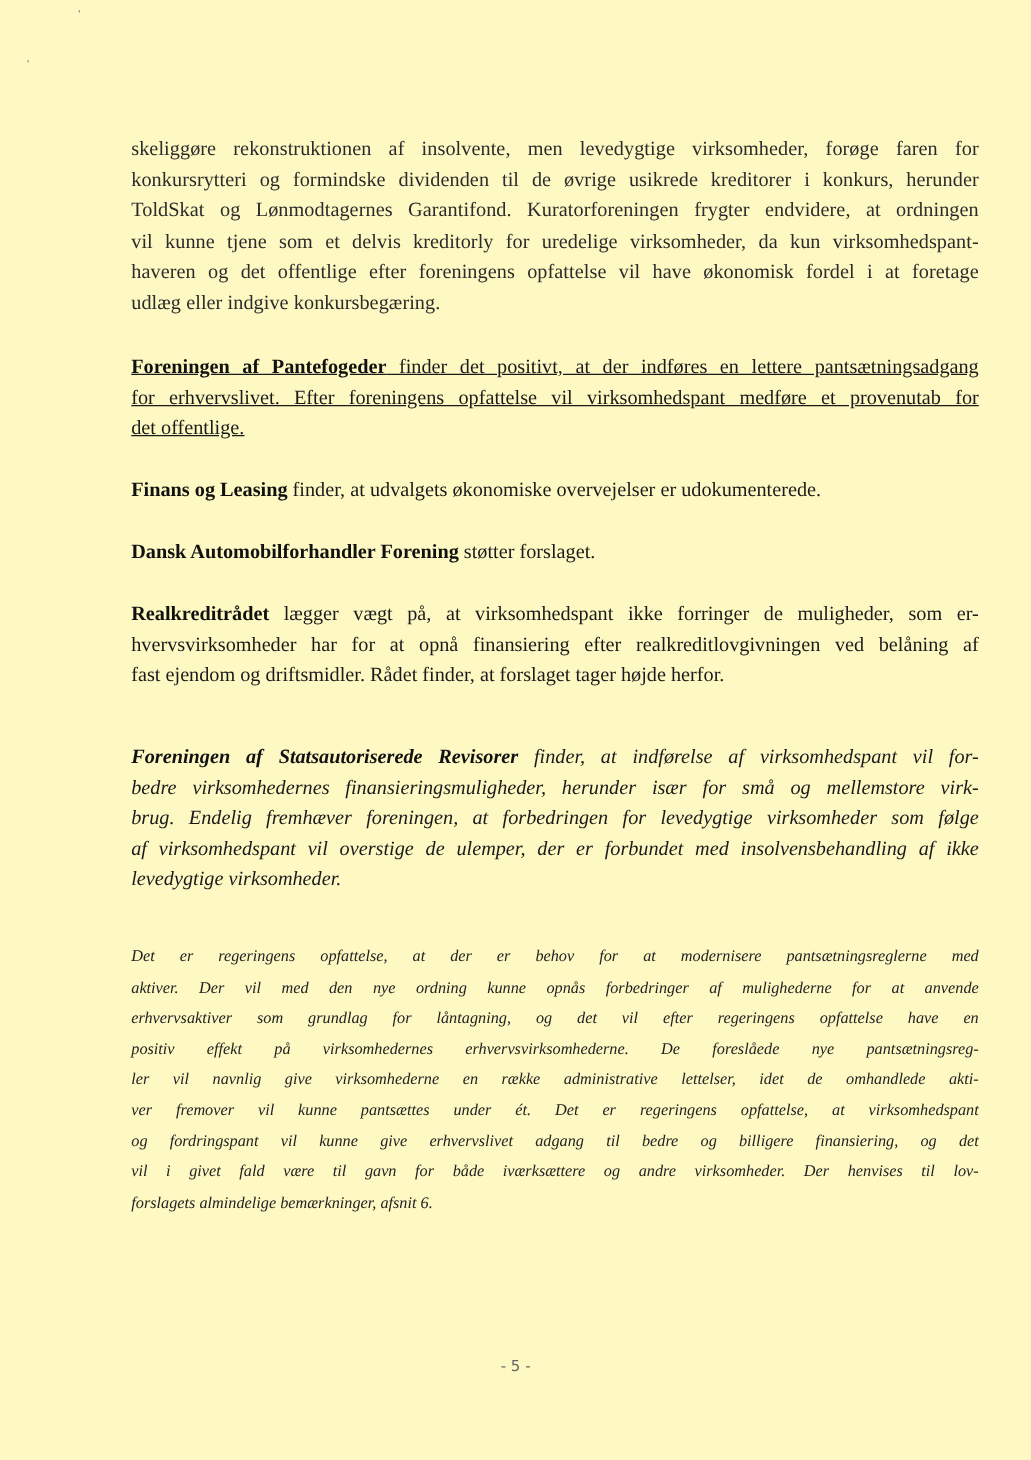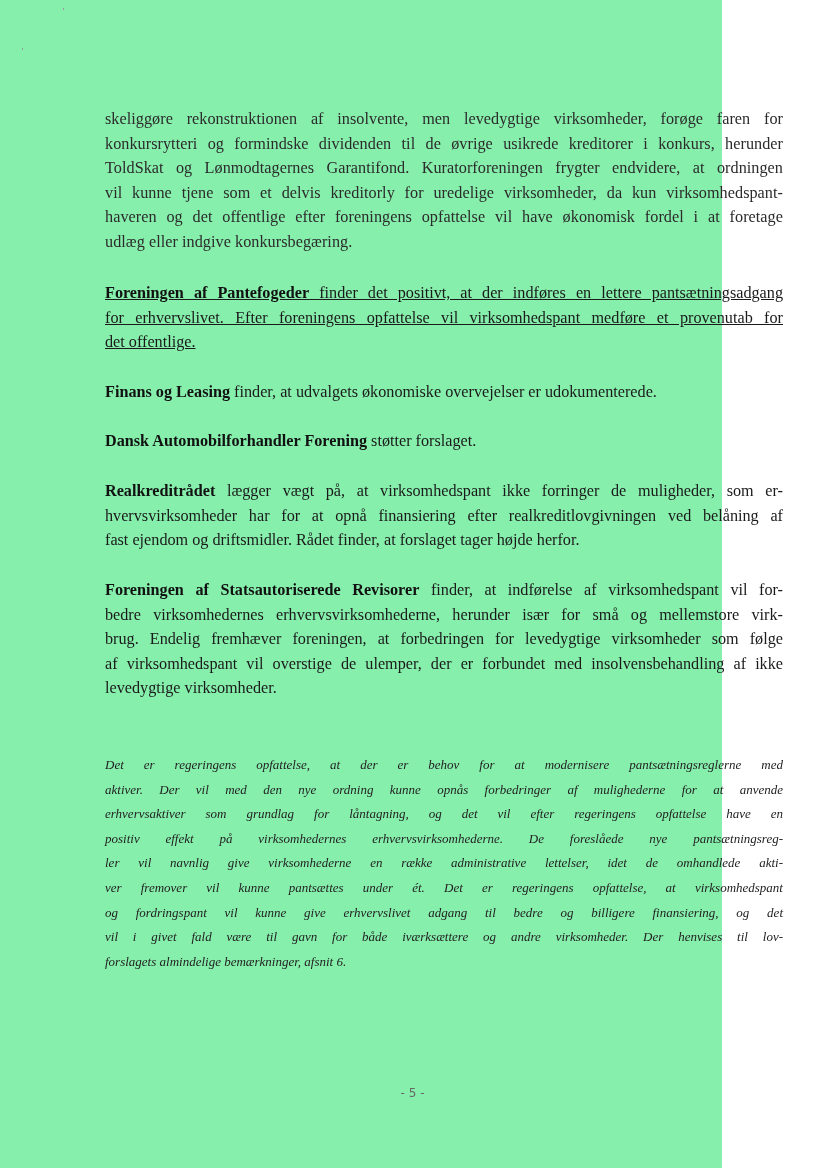--- a/index.html
+++ b/index.html
@@ -11,22 +11,22 @@
     width: 825px;
     height: 1168px;
     position: relative;
     overflow: hidden;
     font-family: "Liberation Serif", "DejaVu Serif", serif;
     color: #1a1a1a;
   }
   .page {
     position: absolute;
     left: 0; top: 0;
-    width: 722px; height: 1168px;
-    background: #86efac;
+    width: 825px; height: 1168px;
+    background: #fef9c3;
   }
   .speck {
     position: absolute;
     width: 1px; height: 2px;
     background: #9a9a9a;
   }
   .para {
     position: absolute;
     left: 105px;
     width: 678px;
@@ -96,23 +96,23 @@
   <div class="para" style="top:429px;">
     <span class="line last"><b class="lead">Dansk Automobilforhandler Forening</b><span> støtter forslaget.</span></span>
   </div>
 
   <div class="para" style="top:479px;">
     <span class="line"><b class="lead">Realkreditrådet</b><span> lægger vægt på, at virksomhedspant ikke forringer de muligheder, som er-</span></span>
     <span class="line">hvervsvirksomheder har for at opnå finansiering efter realkreditlovgivningen ved belåning af</span>
     <span class="line last">fast ejendom og driftsmidler. Rådet finder, at forslaget tager højde herfor.</span>
   </div>
 
-  <div class="para" style="top:578px;">
+  <div class="para" style="top:593px;font-style:italic;">
     <span class="line"><b class="lead">Foreningen af Statsautoriserede Revisorer</b><span> finder, at indførelse af virksomhedspant vil for-</span></span>
-    <span class="line">bedre virksomhedernes erhvervsvirksomhederne, herunder især for små og mellemstore virk-</span>
+    <span class="line">bedre virksomhedernes finansieringsmuligheder, herunder især for små og mellemstore virk-</span>
     <span class="line">brug. Endelig fremhæver foreningen, at forbedringen for levedygtige virksomheder som følge</span>
     <span class="line">af virksomhedspant vil overstige de ulemper, der er forbundet med insolvensbehandling af ikke</span>
     <span class="line last">levedygtige virksomheder.</span>
   </div>
 
   <div class="para italic" style="top:753px;">
     <span class="line">Det er regeringens opfattelse, at der er behov for at modernisere pantsætningsreglerne med</span>
     <span class="line">aktiver. Der vil med den nye ordning kunne opnås forbedringer af mulighederne for at anvende</span>
     <span class="line">erhvervsaktiver som grundlag for låntagning, og det vil efter regeringens opfattelse have en</span>
     <span class="line">positiv effekt på virksomhedernes erhvervsvirksomhederne. De foreslåede nye pantsætningsreg-</span>

